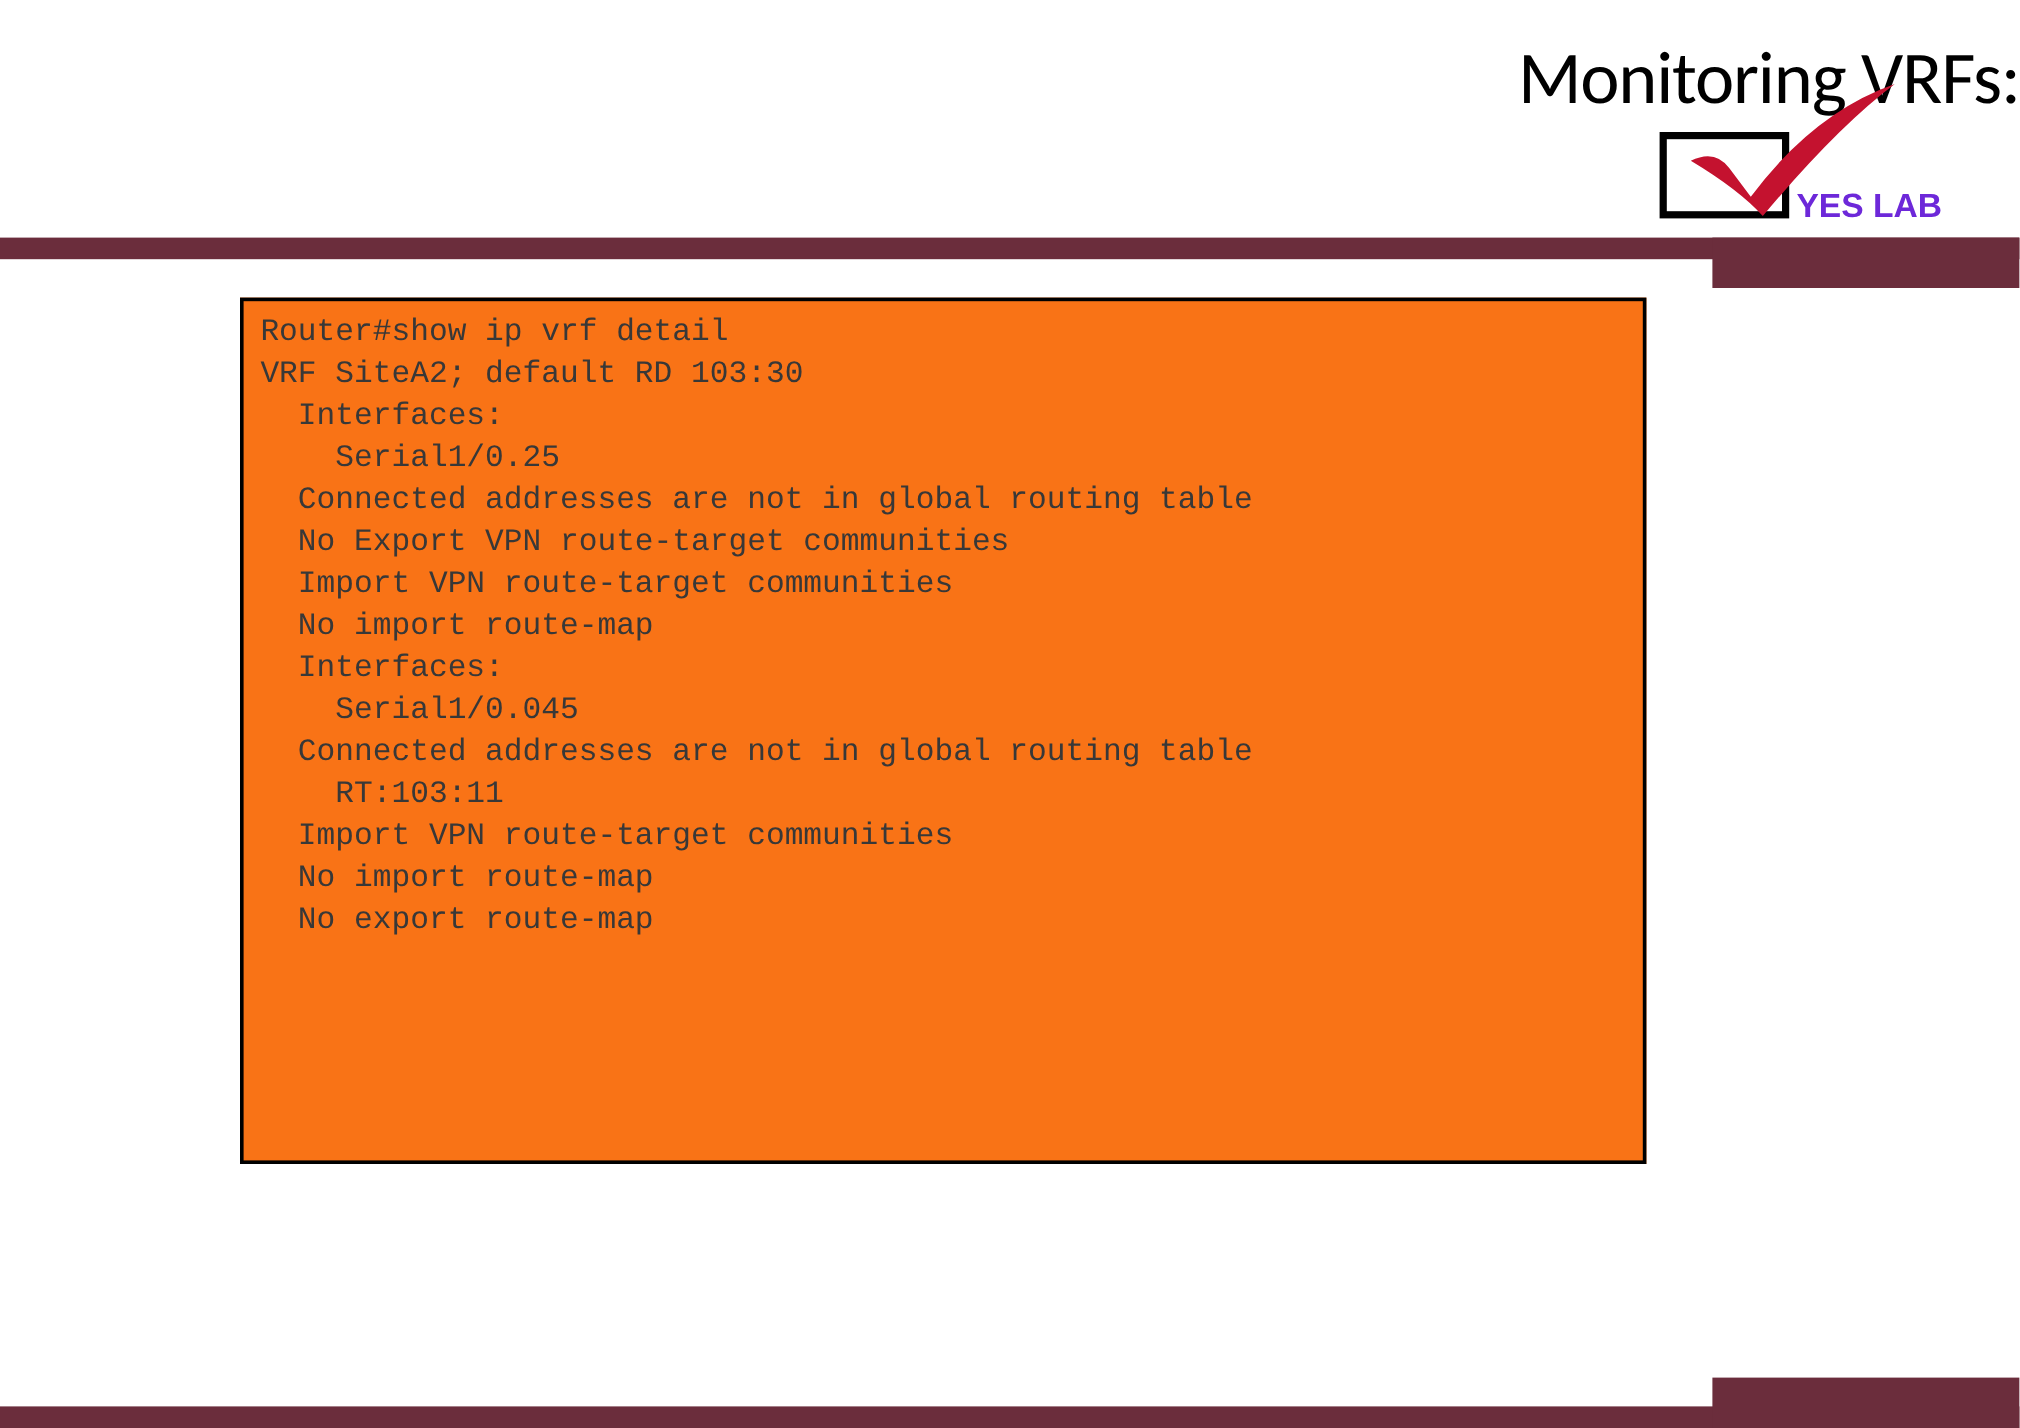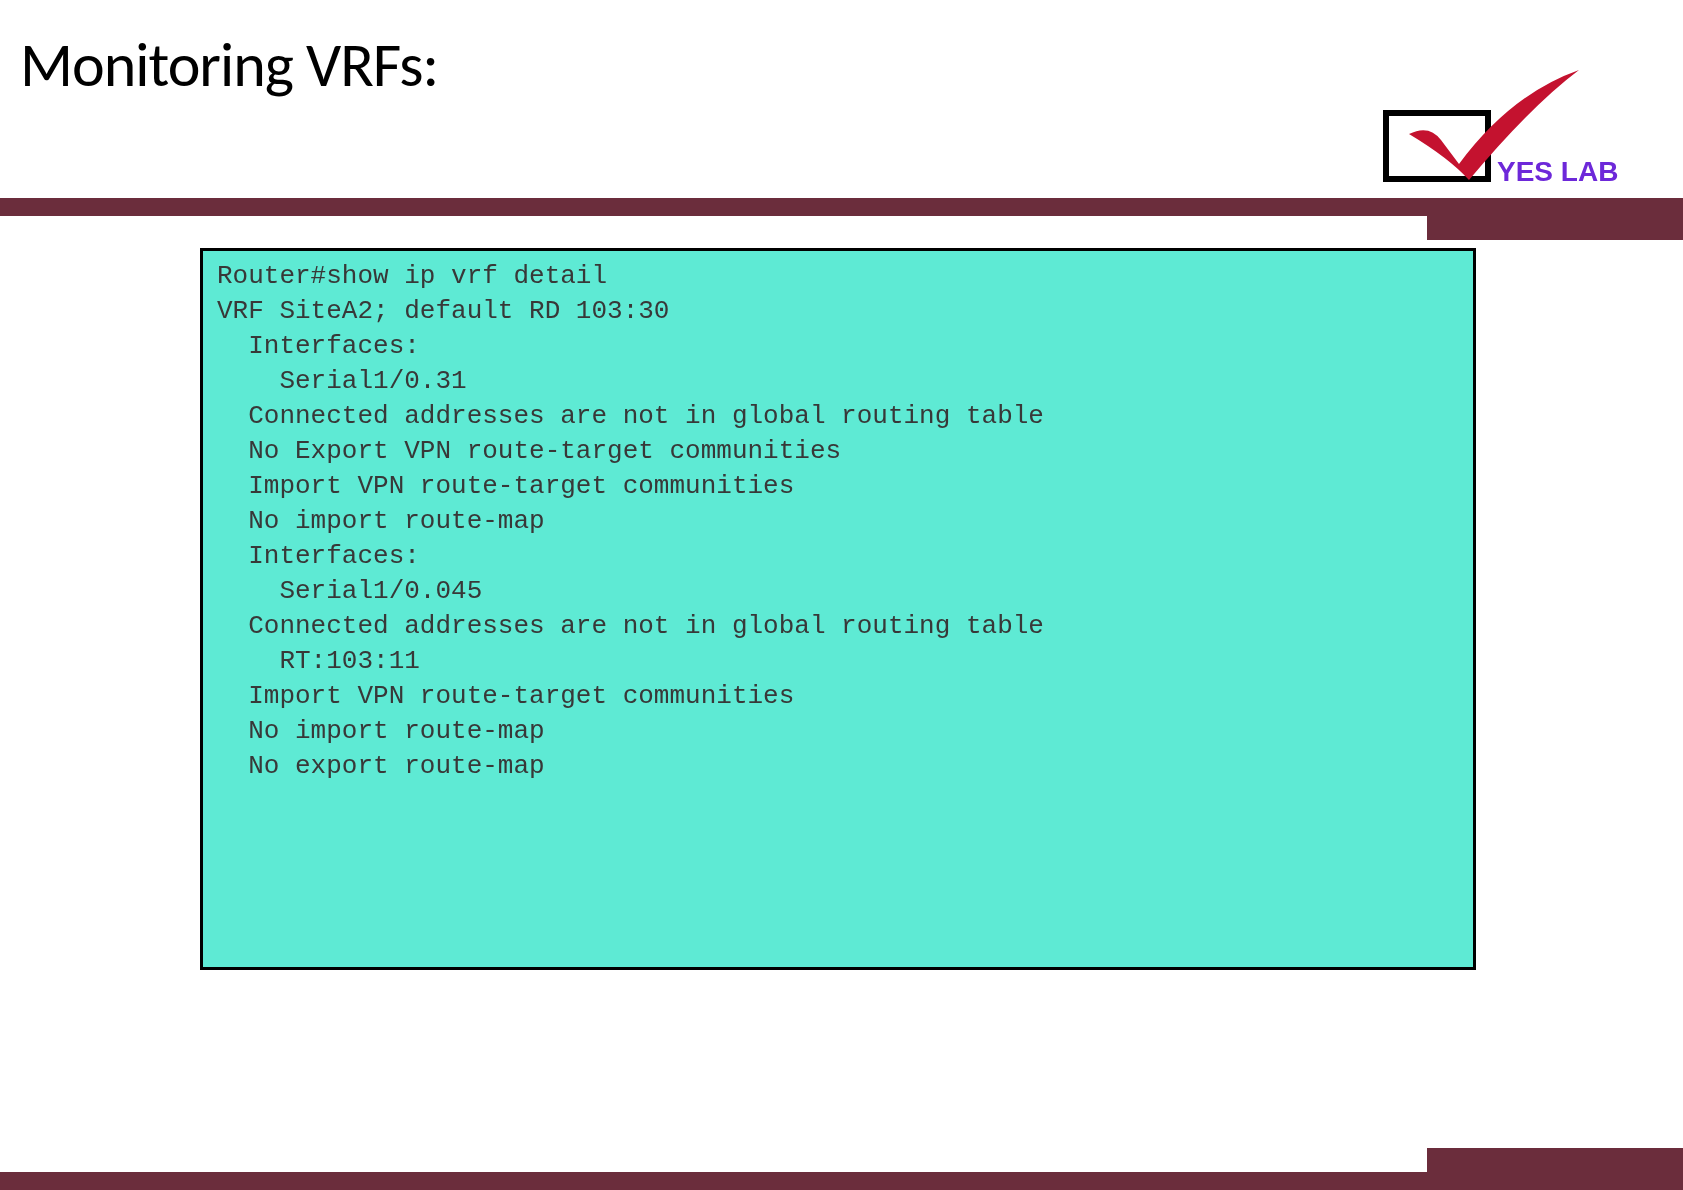--- a/index.html
+++ b/index.html
@@ -5,23 +5,22 @@
     * { margin: 0; padding: 0; box-sizing: border-box; }
     body {
       width: 1683px;
       height: 1190px;
       background: #ffffff;
       font-family: Calibri, "Segoe UI", Arial, sans-serif;
       position: relative;
       overflow: hidden;
     }
     .title-block {
-      text-align: left;
+      text-align: right;
       padding-top: 28px;
-      margin-left: 20px;
     }
     .title-line {
       font-size: 62px;
       font-weight: 400;
       color: #000000;
       line-height: 1.2;
       letter-spacing: -1px;
     }
     .logo {
       position: absolute;
@@ -69,25 +68,25 @@
       top: 198px;
       right: 0;
       width: 256px;
       height: 42px;
       background: #6b2d3c;
     }
     .code-box {
       position: absolute;
       top: 248px;
       left: 200px;
-      width: 1276px;
+      width: 1172px;
       height: 722px;
       border: 3px solid #000000;
       padding: 8px 14px;
-      background: #5eead4;
+      background: #f97316;
     }
     .code-line {
       font-family: "Courier New", Courier, monospace;
       font-size: 26px;
       color: #383838;
       white-space: pre;
       line-height: 1.345;
       position: relative;
     }
     .hl {
@@ -137,21 +136,21 @@
 <div class="top-bar"></div>
 <div class="top-bar-accent"></div>
 
 <div class="code-box">
   <div class="hl hl1"></div>
   <div class="hl hl2"></div>
   <div class="code-content">
     <div class="code-line">Router#show ip vrf detail</div>
     <div class="code-line">VRF SiteA2; default RD 103:30</div>
     <div class="code-line">  Interfaces:</div>
-    <div class="code-line">    Serial1/0.31</div>
+    <div class="code-line">    Serial1/0.25</div>
     <div class="code-line">  Connected addresses are not in global routing table</div>
     <div class="code-line">  No Export VPN route-target communities</div>
     <div class="code-line">  Import VPN route-target communities</div>
     <div class="code-line">  No import route-map</div>
     <div class="code-line">  Interfaces:</div>
     <div class="code-line">    Serial1/0.045</div>
     <div class="code-line">  Connected addresses are not in global routing table</div>
     <div class="code-line">    RT:103:11</div>
     <div class="code-line">  Import VPN route-target communities</div>
     <div class="code-line">  No import route-map</div>

